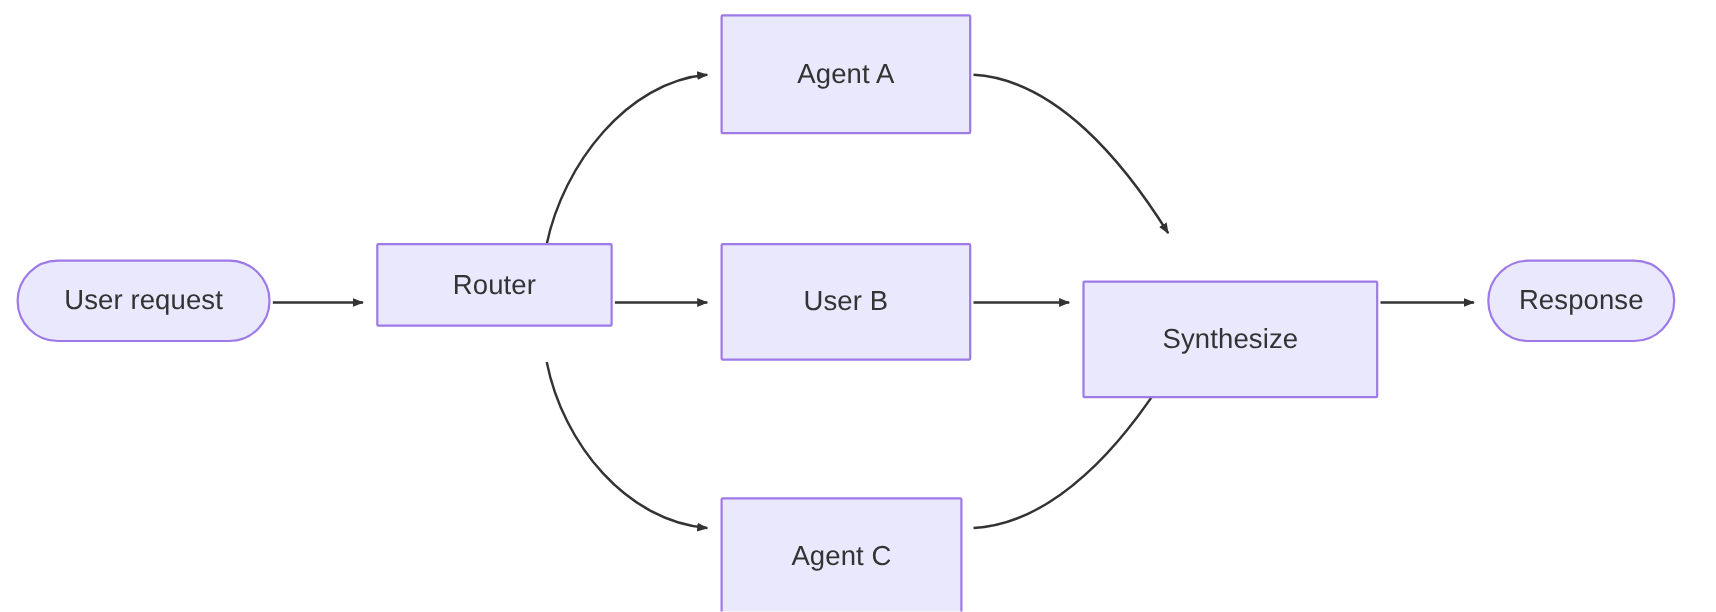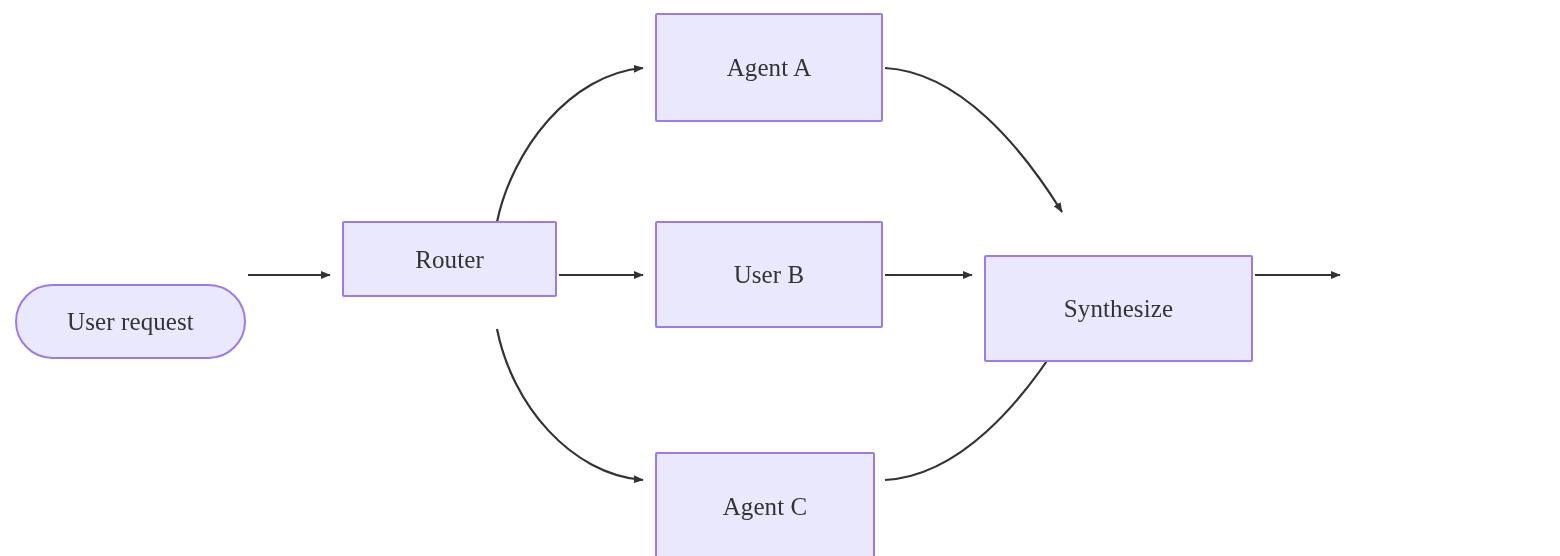--- a/index.html
+++ b/index.html
@@ -41,24 +41,24 @@
   }
   .node.pill {
     border-radius: 999px;
   }
   .node-label {
     color: #333333;
     font-size: 25px;
     line-height: 1;
     letter-spacing: 0.1px;
     white-space: nowrap;
-    font-family: Liberation Serif, serif;
+    font-family: Liberation Sans, sans-serif;
   }
   
-  #node-user-request { left: 15px;   top: 236px; width: 231px; height: 75px; margin-top: 48px; }
+  #node-user-request { left: 15px;   top: 236px; width: 231px; height: 75px; }
   #node-router       { left: 342px;  top: 221px; width: 215px; height: 76px; }
   #node-agent-a      { left: 655px;  top: 13px;  width: 228px; height: 109px; }
   #node-agent-b      { left: 655px;  top: 221px; width: 228px; height: 107px; }
   #node-agent-c      { left: 655px;  top: 425px; width: 220px; height: 109px; margin-top: 27px; }
   #node-synthesize   { left: 984px;  top: 221px; width: 269px; height: 107px; margin-top: 34px; }
   #node-response     { left: 1352px; top: 236px; width: 171px; height: 75px; }
 </style>
 </head>
 <body>
 
@@ -107,14 +107,17 @@
   </div>
 
   <div class="node rect" id="node-agent-c">
     <span class="node-label">Agent C</span>
   </div>
 
   <div class="node rect" id="node-synthesize">
     <span class="node-label">Synthesize</span>
   </div>
 
+  <div class="node pill" id="node-response">
+    <span class="node-label">Response</span>
+  </div>
 
 </div>
 
 </body></html>

